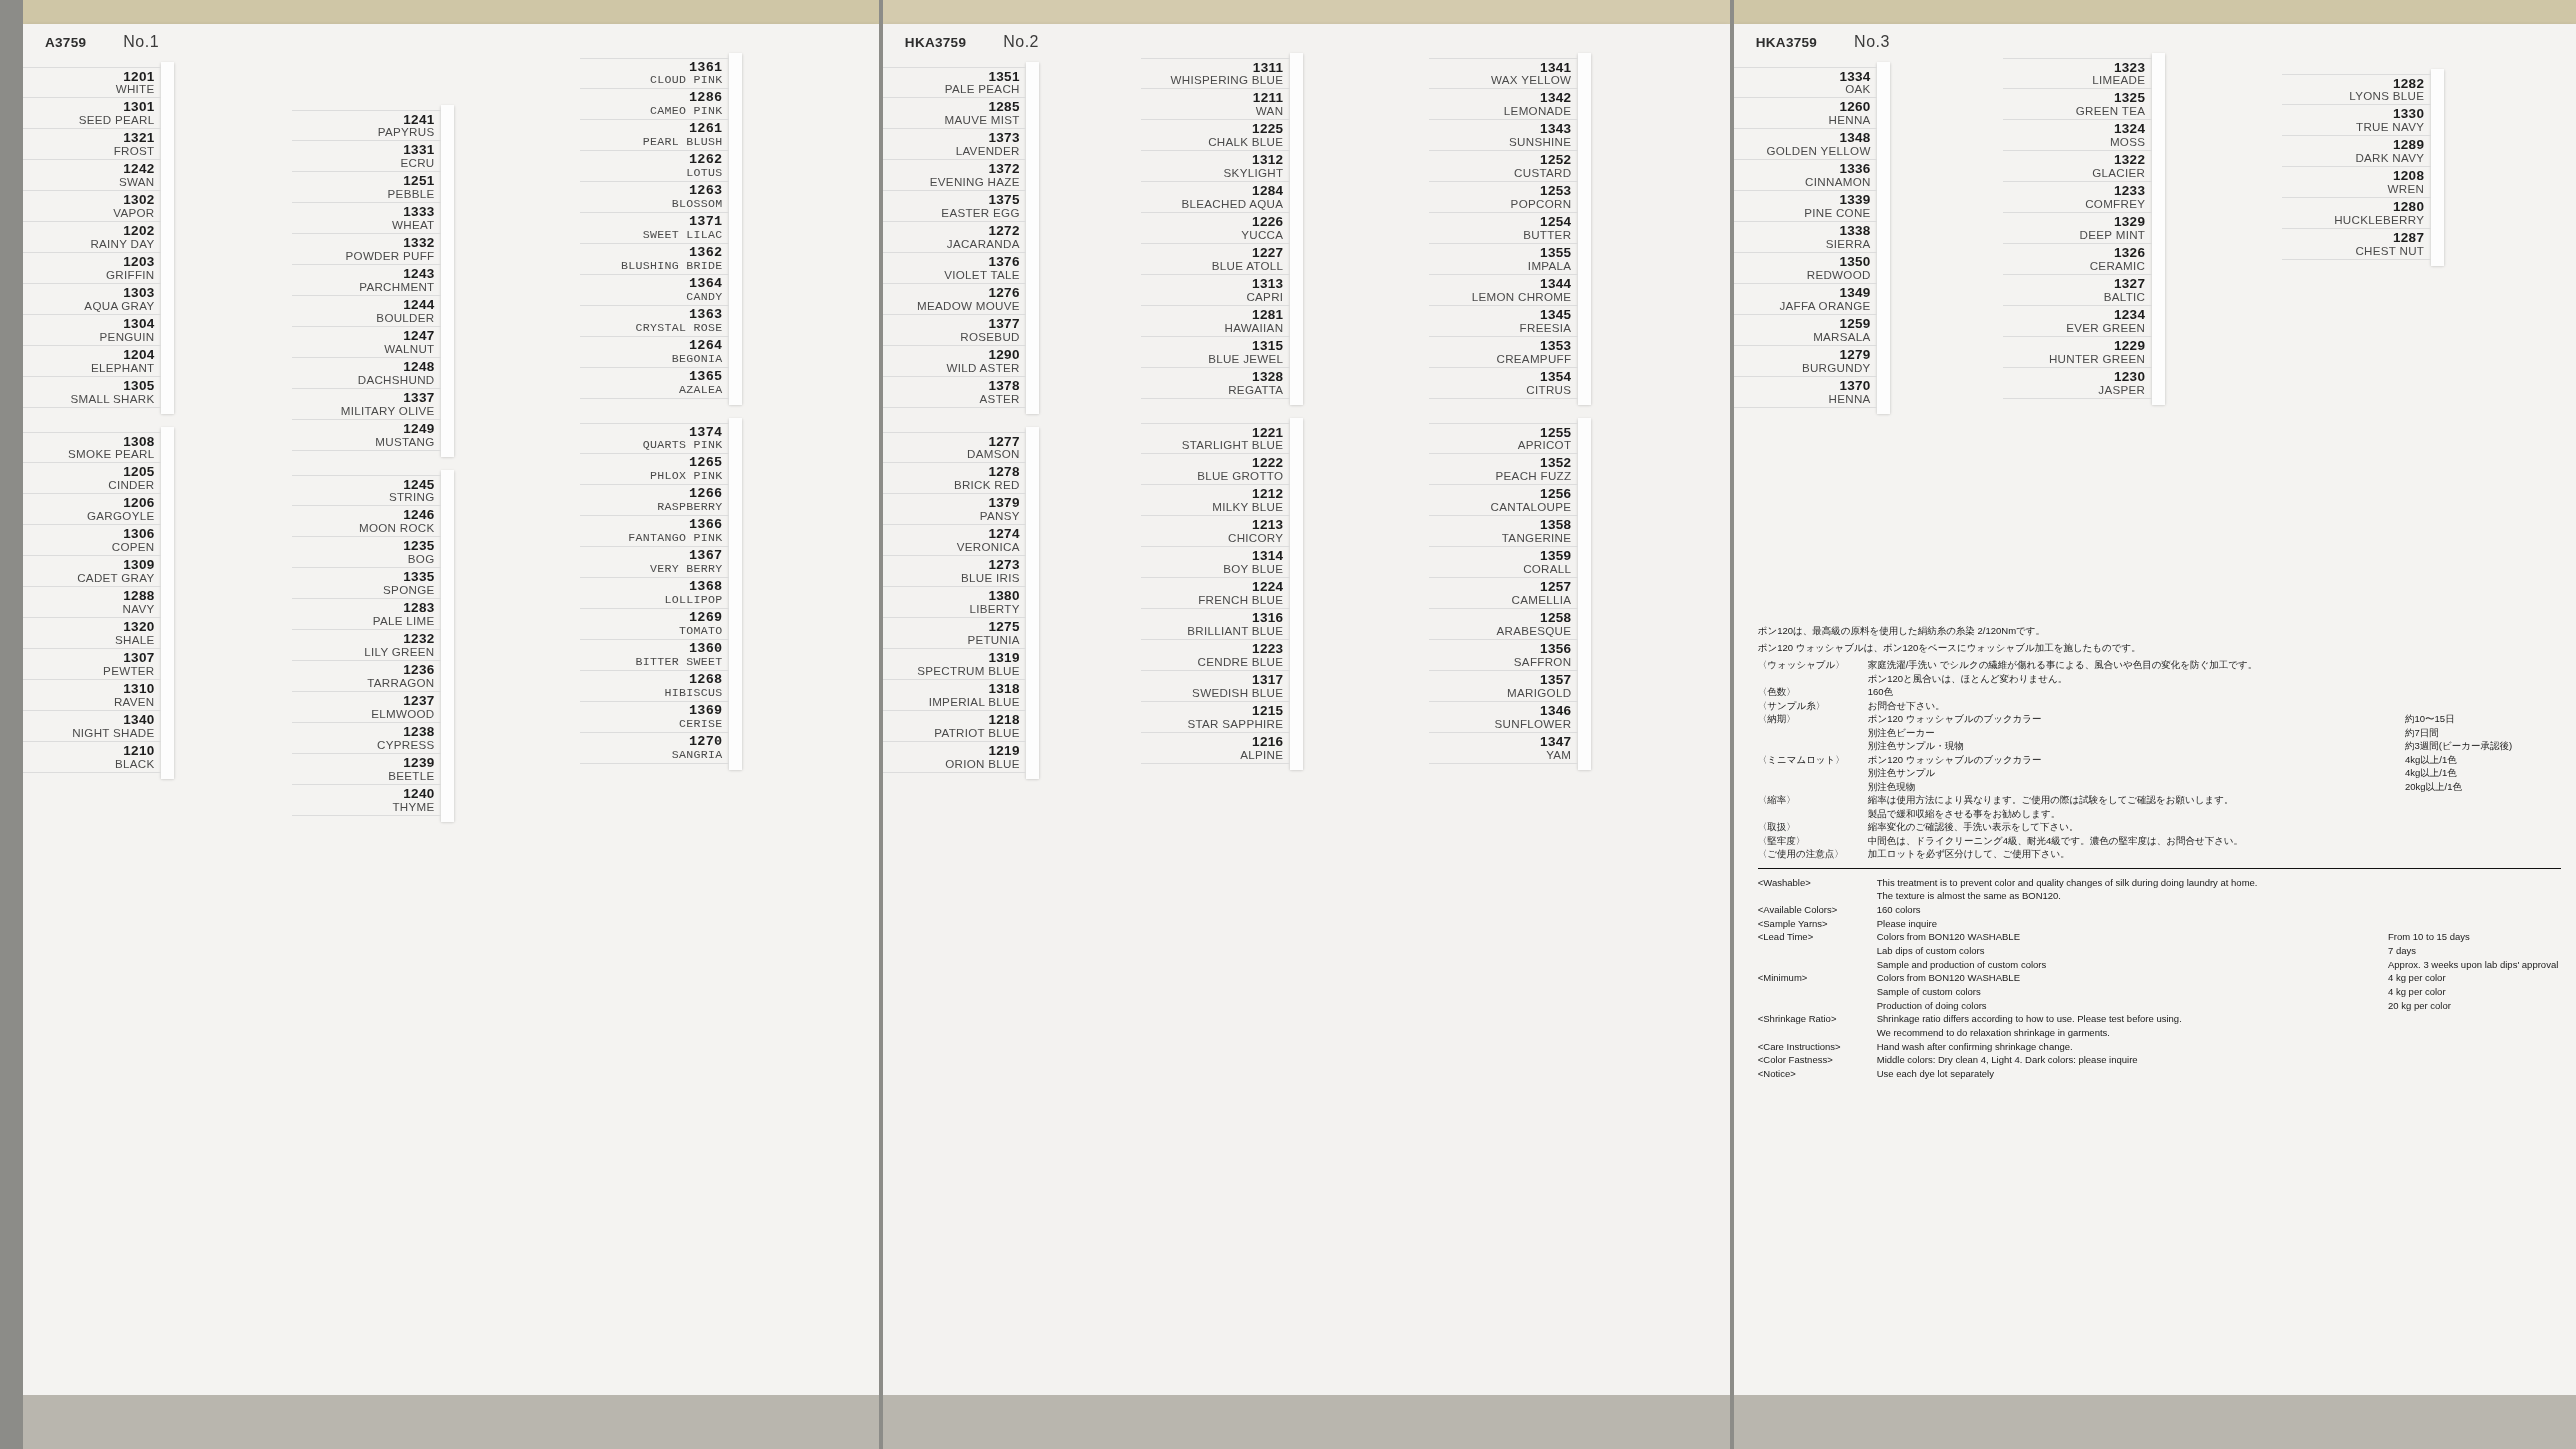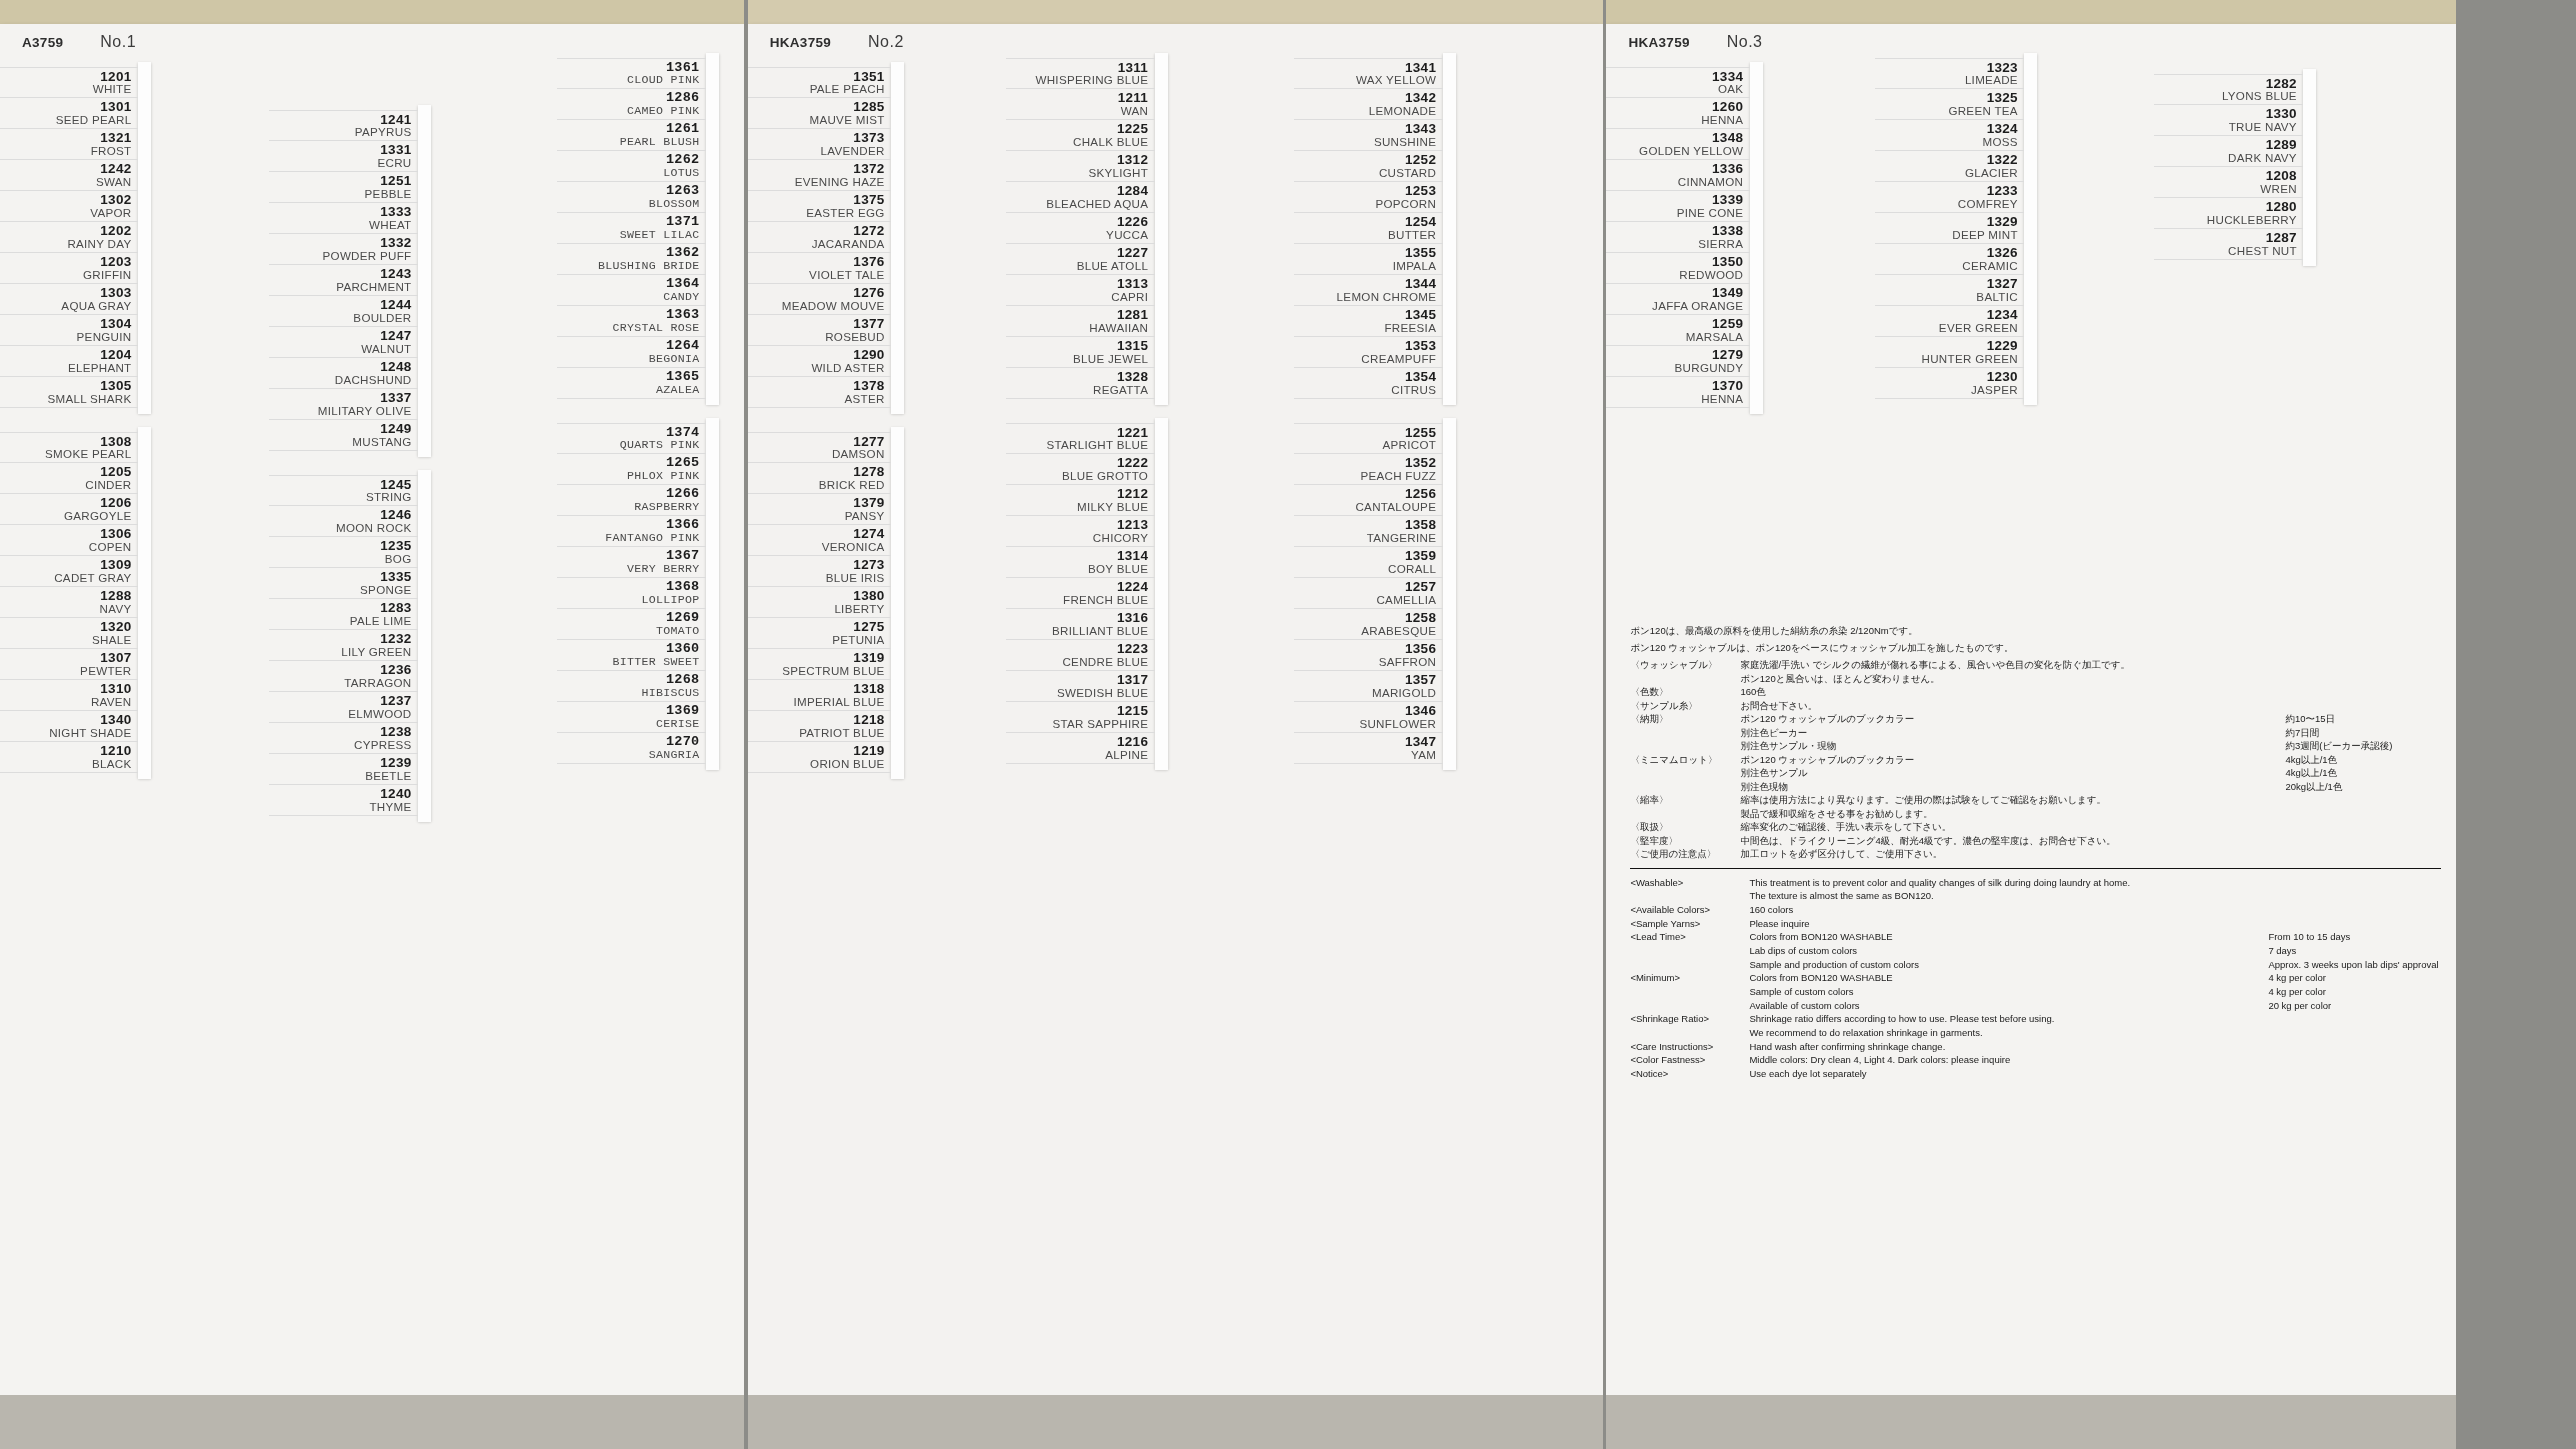--- a/index.html
+++ b/index.html
@@ -6,21 +6,21 @@
   html, body { margin:0; padding:0; }
   body {
     width:2576px; height:1449px;
     background:#8c8c88;
     font-family:"Liberation Sans", sans-serif;
     overflow:hidden;
   }
   .board { position:relative; width:2576px; height:1449px; display:flex; }
 
   .panel { position:relative; height:1449px; background:#efeeec; overflow:hidden; }
-  .panel-1 { width:744px; }
+  .panel-1 { width:864px;margin-left:23px; }
   .panel-2 { width:855px; margin-left:3.7px; }
   .panel-3 { width:850px; margin-left:3.7px; }
 
   
   .top-band {
     position:absolute; left:0; right:0; top:0; height:30px;
     background:#cfc6a6;
   }
   .top-band.b2 { background:#d4cbae; }
   .top-band.b3 { background:#cfc6a6; }
@@ -1808,21 +1808,21 @@
               <div class="en-val">Colors from BON120 WASHABLE</div>
               <div class="en-val2">4 kg per color</div>
             </div>
             <div class="en-line">
               <div class="en-key"></div>
               <div class="en-val">Sample of custom colors</div>
               <div class="en-val2">4 kg per color</div>
             </div>
             <div class="en-line">
               <div class="en-key"></div>
-              <div class="en-val">Available of custom colors</div>
+              <div class="en-val">Production of doing colors</div>
               <div class="en-val2">20 kg per color</div>
             </div>
             <div class="en-line">
               <div class="en-key">&lt;Shrinkage Ratio&gt;</div>
               <div class="en-val">Shrinkage ratio differs according to how to use. Please test before using.</div>
               <div class="en-val2"></div>
             </div>
             <div class="en-line">
               <div class="en-key"></div>
               <div class="en-val">We recommend to do relaxation shrinkage in garments.</div>

